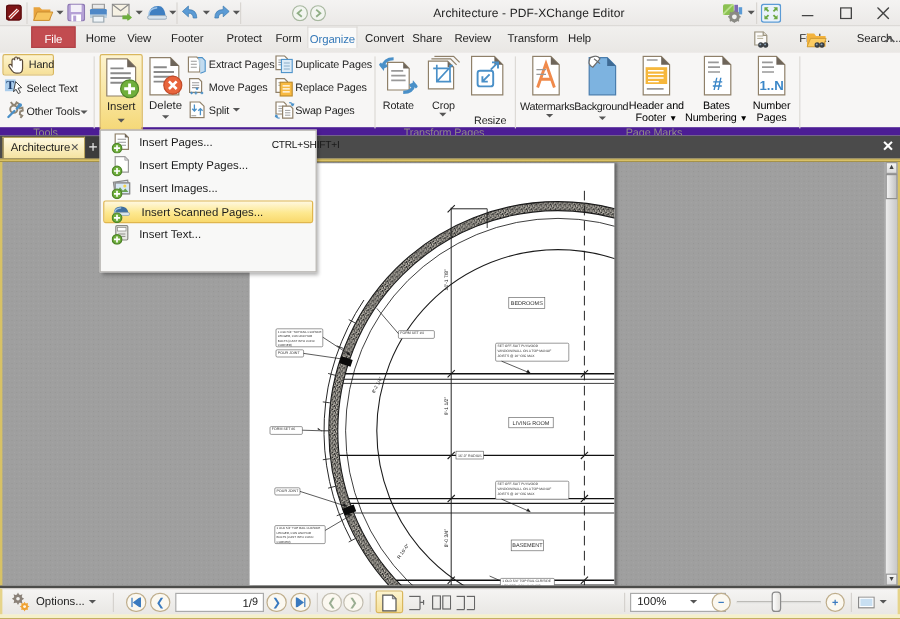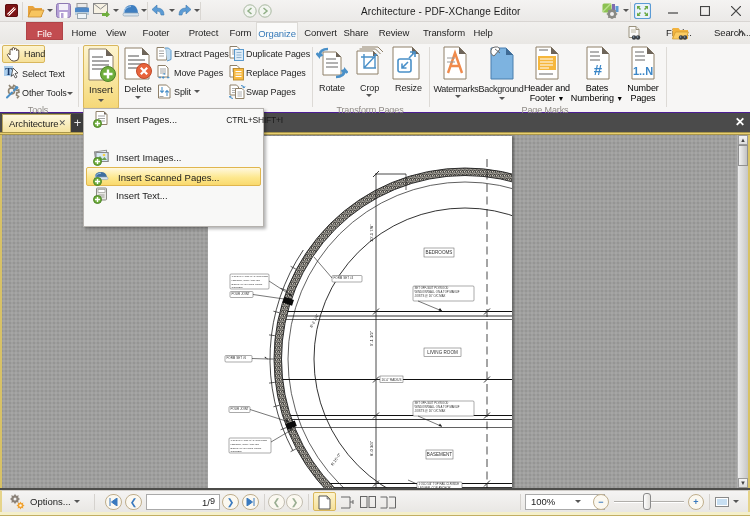--- a/index.html
+++ b/index.html
@@ -18,21 +18,21 @@
 
 
 #tabrow { position:absolute; left:0; top:22px; width:750px; height:22px;
   background:linear-gradient(#f1f0ee,#e9e7e4); }
 .rtab { position:absolute; top:0; height:18px; line-height:22px; font-size:9.5px; color:#1e1e1e; text-align:center; letter-spacing:-0.1px; white-space:nowrap;margin-left:24px; }
 #tab-file { background:#c24c50; color:#fff; border:1px solid #b04448; }
 #tab-org { background:#fafaf9; color:#3579b8; border:1px solid #dcdad6; border-bottom:none; }
 
 
 #ribbon { position:absolute; left:0; top:44px; width:750px; height:69px;
-  background:#f7f6f5; border-bottom:1px solid #4c1d95; }
+  background:#f7f6f5; border-bottom:7px solid #4c1d95; }
 .rsep { position:absolute; top:3px; width:1px; height:60px; background:#dddad6; }
 .grouplabel { position:absolute; top:61px; font-size:9px; color:#8f8b86; width:100px; text-align:center; letter-spacing:-0.1px; }
 .smallbtn-label { position:absolute; font-size:9px; color:#1e1e1e; letter-spacing:-0.1px; white-space:nowrap; }
 .bigbtn { position:absolute; top:1px; width:36px; height:64px; border-radius:2px; }
 .bigbtn.hl { background:linear-gradient(#fdf4cf,#f8e49a 60%,#f5d878); border:1px solid #d9b75c; }
 .bigbtn-label { position:absolute; width:100%; text-align:center; top:38px; font-size:9.5px; color:#1e1e1e; }
 .dropcaret { position:absolute; left:50%; margin-left:-3px; width:0; height:0; border-left:3px solid transparent; border-right:3px solid transparent; border-top:3px solid #555; }
 
 
 #docbar { position:absolute; left:0; top:113px; width:750px; height:19px; background:#4b4b4b; }
@@ -299,21 +299,21 @@
     </svg>
     <div class="smallbtn-label" style="left:360px;top:39px">Crop</div>
     <div class="dropcaret" style="left:369px;top:50px"></div>
     <svg style="position:absolute;left:392px;top:2px" width="28" height="34" viewBox="0 0 28 34">
       <path d="M1 1 h19 l7 7 v25 h-26 z" fill="#fff" stroke="#8f8069"></path>
       <path d="M20 1 l7 7 h-7 z" fill="#6e655a"></path>
       <rect x="6" y="13" width="13" height="13" rx="2" fill="#fff" stroke="#4a90c8" stroke-width="1.6"></rect>
       <path d="M16 16 l-6 6 m0-4.5 v4.5 h4.5" fill="none" stroke="#4a90c8" stroke-width="1.6"></path>
       <path d="M17 12 l6-6 m-5 0 h5 v5" fill="none" stroke="#4a90c8" stroke-width="1.6"></path>
     </svg>
-    <div class="smallbtn-label" style="left:395px;top:39px">Resize</div>
+    <div class="smallbtn-label" style="left:395px;top:51px">Resize</div>
     <div class="rsep" style="left:429px"></div>
     <div class="grouplabel" style="left:320px">Transform Pages</div>
 
     <svg style="position:absolute;left:443px;top:2px" width="24" height="34" viewBox="0 0 24 34">
       <path d="M1 1 h15 l7 7 v25 h-22 z" fill="#fff" stroke="#8f8069"></path>
       <path d="M16 1 l7 7 h-7 z" fill="#6e655a"></path>
       <path d="M5 27 L12 7 L19 27 M7.5 20 h9" fill="none" stroke="#f08a4b" stroke-width="2.4"></path>
       <path d="M4 12 h8 M4 16 h8" stroke="#999" stroke-width="1.2"></path>
     </svg>
     <div class="smallbtn-label" style="left:426px;top:40px;width:60px;text-align:center;letter-spacing:-0.3px">Watermarks</div>
@@ -545,20 +545,29 @@
       <svg class="micon" viewBox="0 0 17 17">
         <path d="M3 0.5 h8 l3 3 v10 h-11 z" fill="#fff" stroke="#8f8069"></path>
         <path d="M11 0.5 l3 3 h-3 z" fill="#6e655a"></path>
         <path d="M5 5 h7 M5 7.5 h7 M5 10 h7" stroke="#999" stroke-width="0.9"></path>
         <circle cx="4.5" cy="12.5" r="4" fill="#6faf3c" stroke="#4e8428"></circle>
         <path d="M4.5 10 v5 M2 12.5 h5" stroke="#fff" stroke-width="1.4"></path>
       </svg>
       <span class="txt">Insert Pages...</span>
         <span class="sc">CTRL+SHIFT+I</span>
     </div>
+    <div class="mitem" style="top:20px">
+      <svg class="micon" viewBox="0 0 17 17">
+        <path d="M3 0.5 h8 l3 3 v10 h-11 z" fill="#fff" stroke="#9a9a9a"></path>
+        <path d="M11 0.5 l3 3 h-3 z" fill="#d8d8d8" stroke="#9a9a9a" stroke-width="0.6"></path>
+        <circle cx="4.5" cy="12.5" r="4" fill="#6faf3c" stroke="#4e8428"></circle>
+        <path d="M4.5 10 v5 M2 12.5 h5" stroke="#fff" stroke-width="1.4"></path>
+      </svg>
+      <span class="txt">Insert Empty Pages...</span>
+    </div>
     <div class="mitem" style="top:39px">
       <svg class="micon" viewBox="0 0 17 17">
         <rect x="2" y="2" width="12" height="9" fill="#e8f0f8" stroke="#8a8a8a" transform="rotate(-8 8 6)"></rect>
         <rect x="3" y="3.5" width="12" height="9" fill="#cfe2ف2" stroke="#8a8a8a"></rect>
         <rect x="3" y="3.5" width="12" height="9" fill="#d7e7f4" stroke="#8a8a8a"></rect>
         <path d="M4 11 l3-4 2.5 3 2-2 2.5 3 z" fill="#6aa053"></path>
         <circle cx="11" cy="6" r="1.3" fill="#f6d44a"></circle>
         <circle cx="4.5" cy="12.5" r="4" fill="#6faf3c" stroke="#4e8428"></circle>
         <path d="M4.5 10 v5 M2 12.5 h5" stroke="#fff" stroke-width="1.4"></path>
       </svg>

